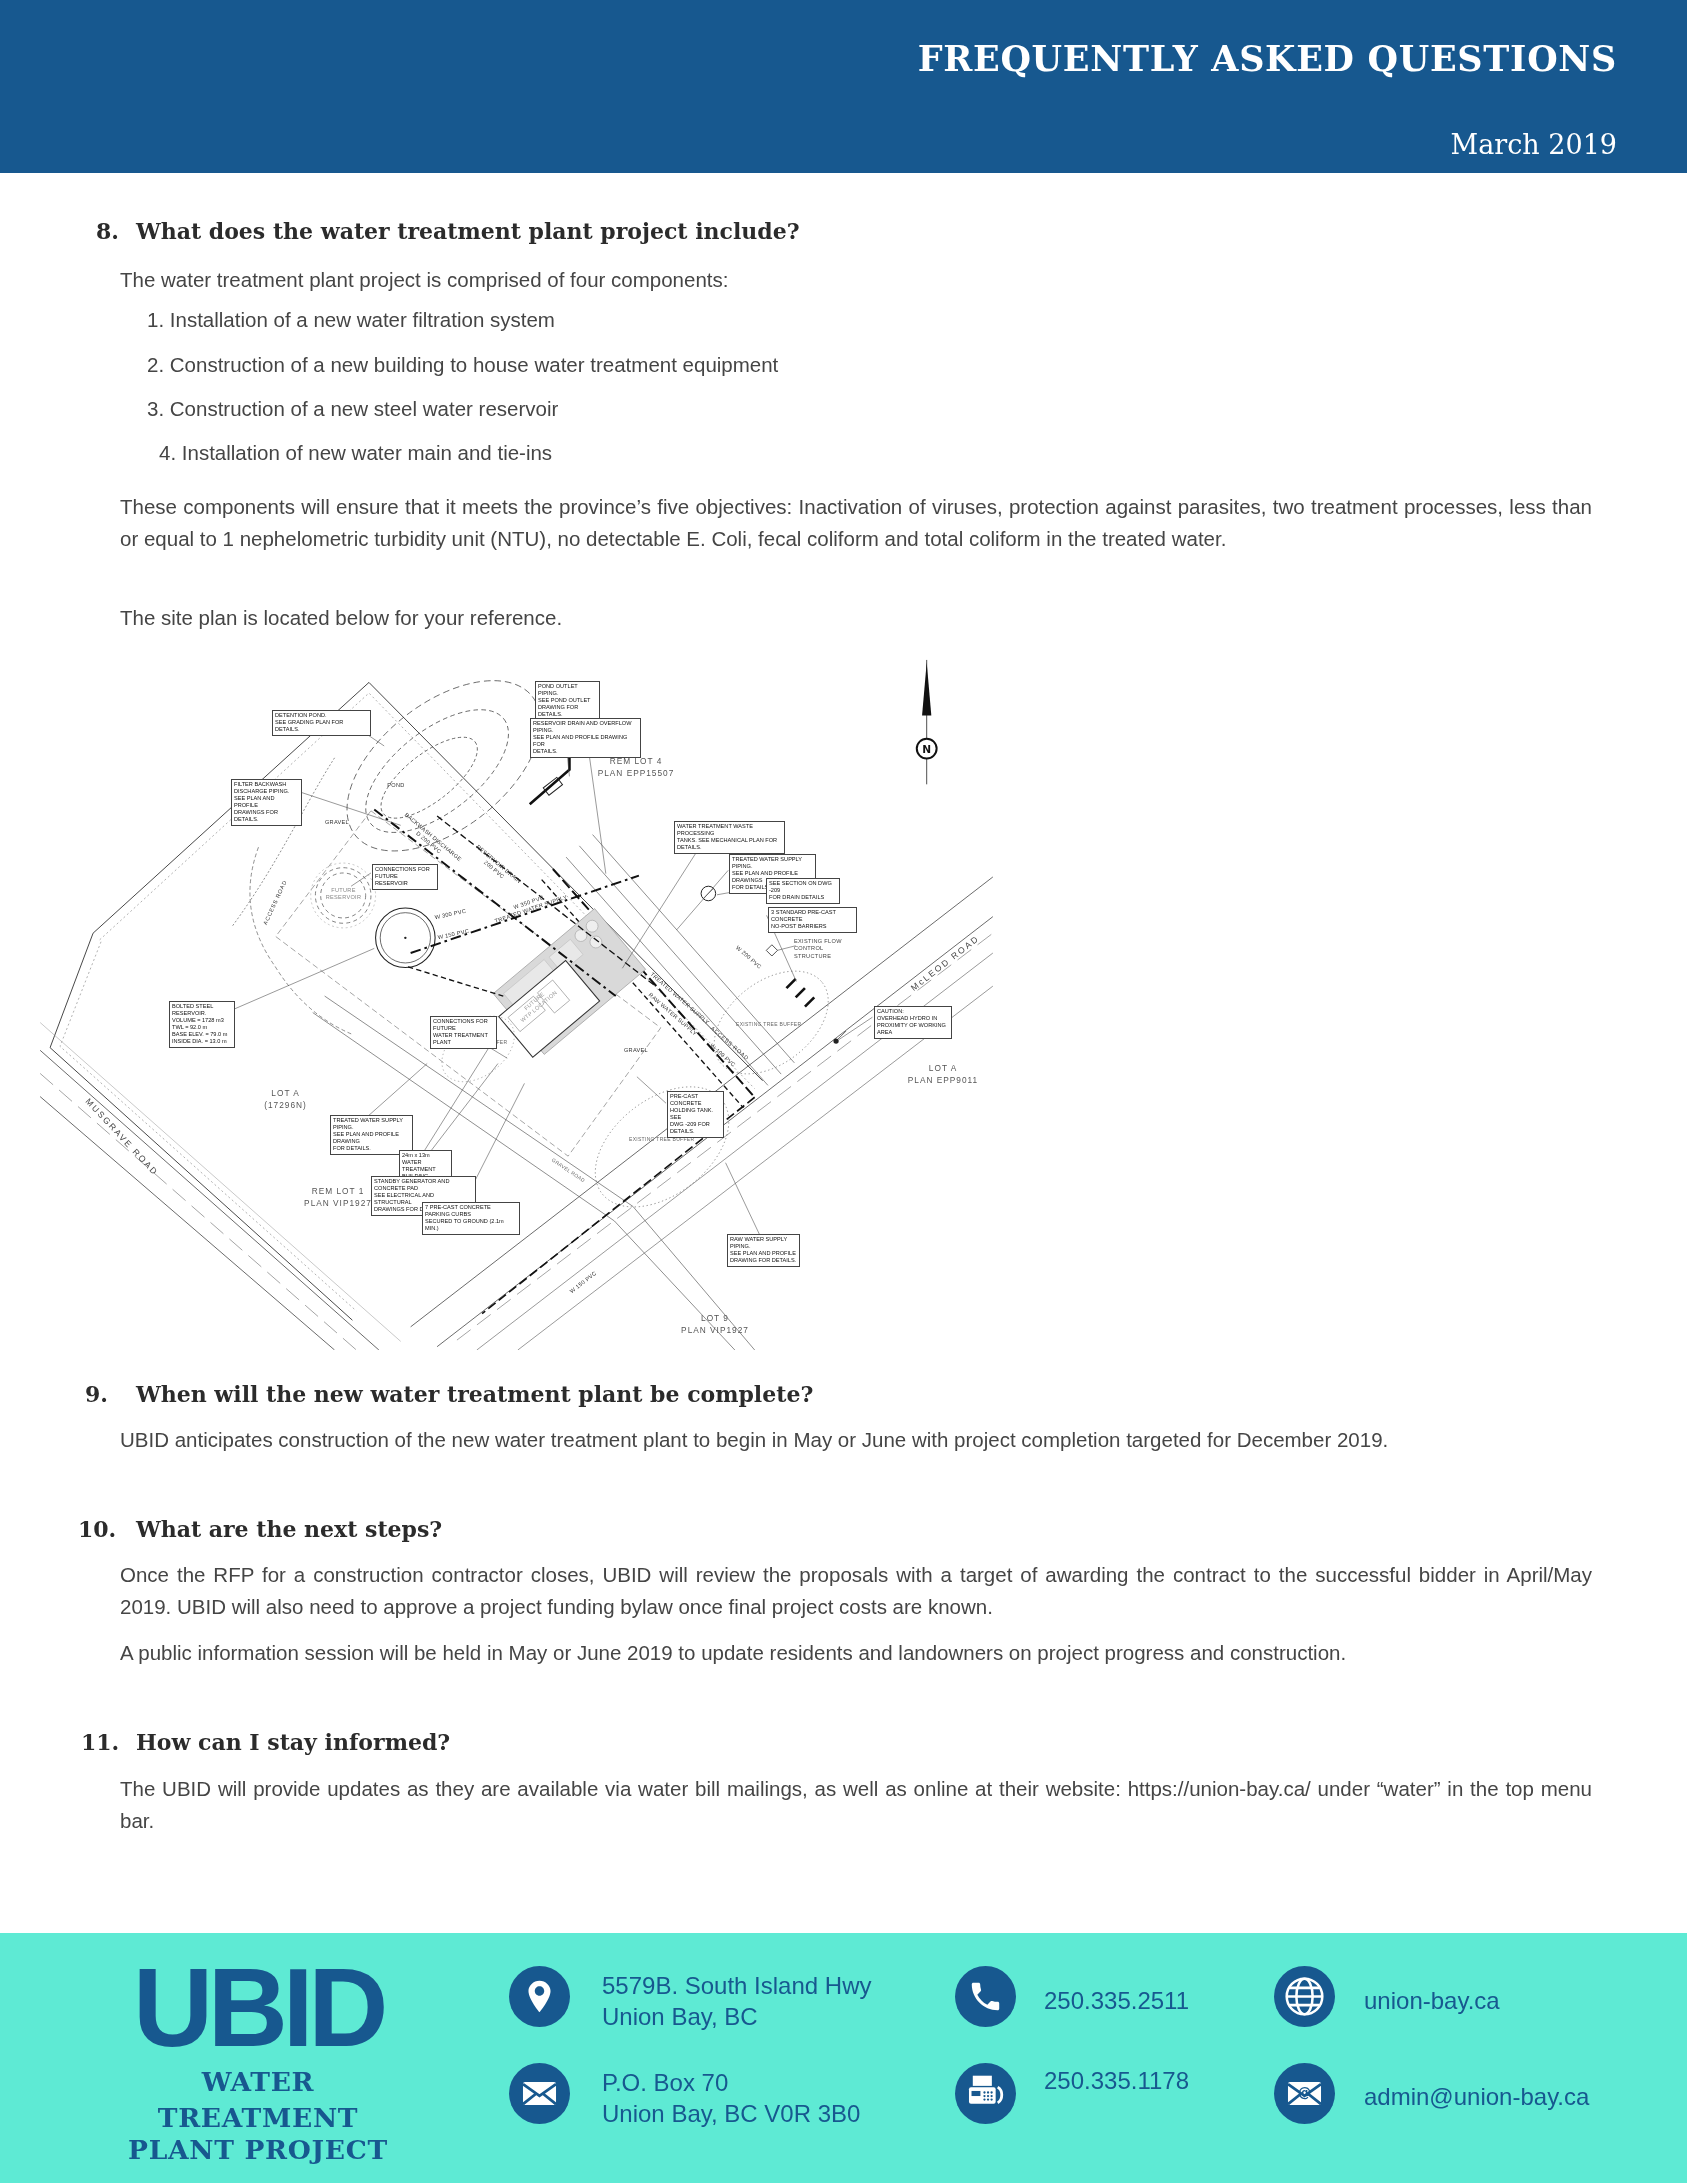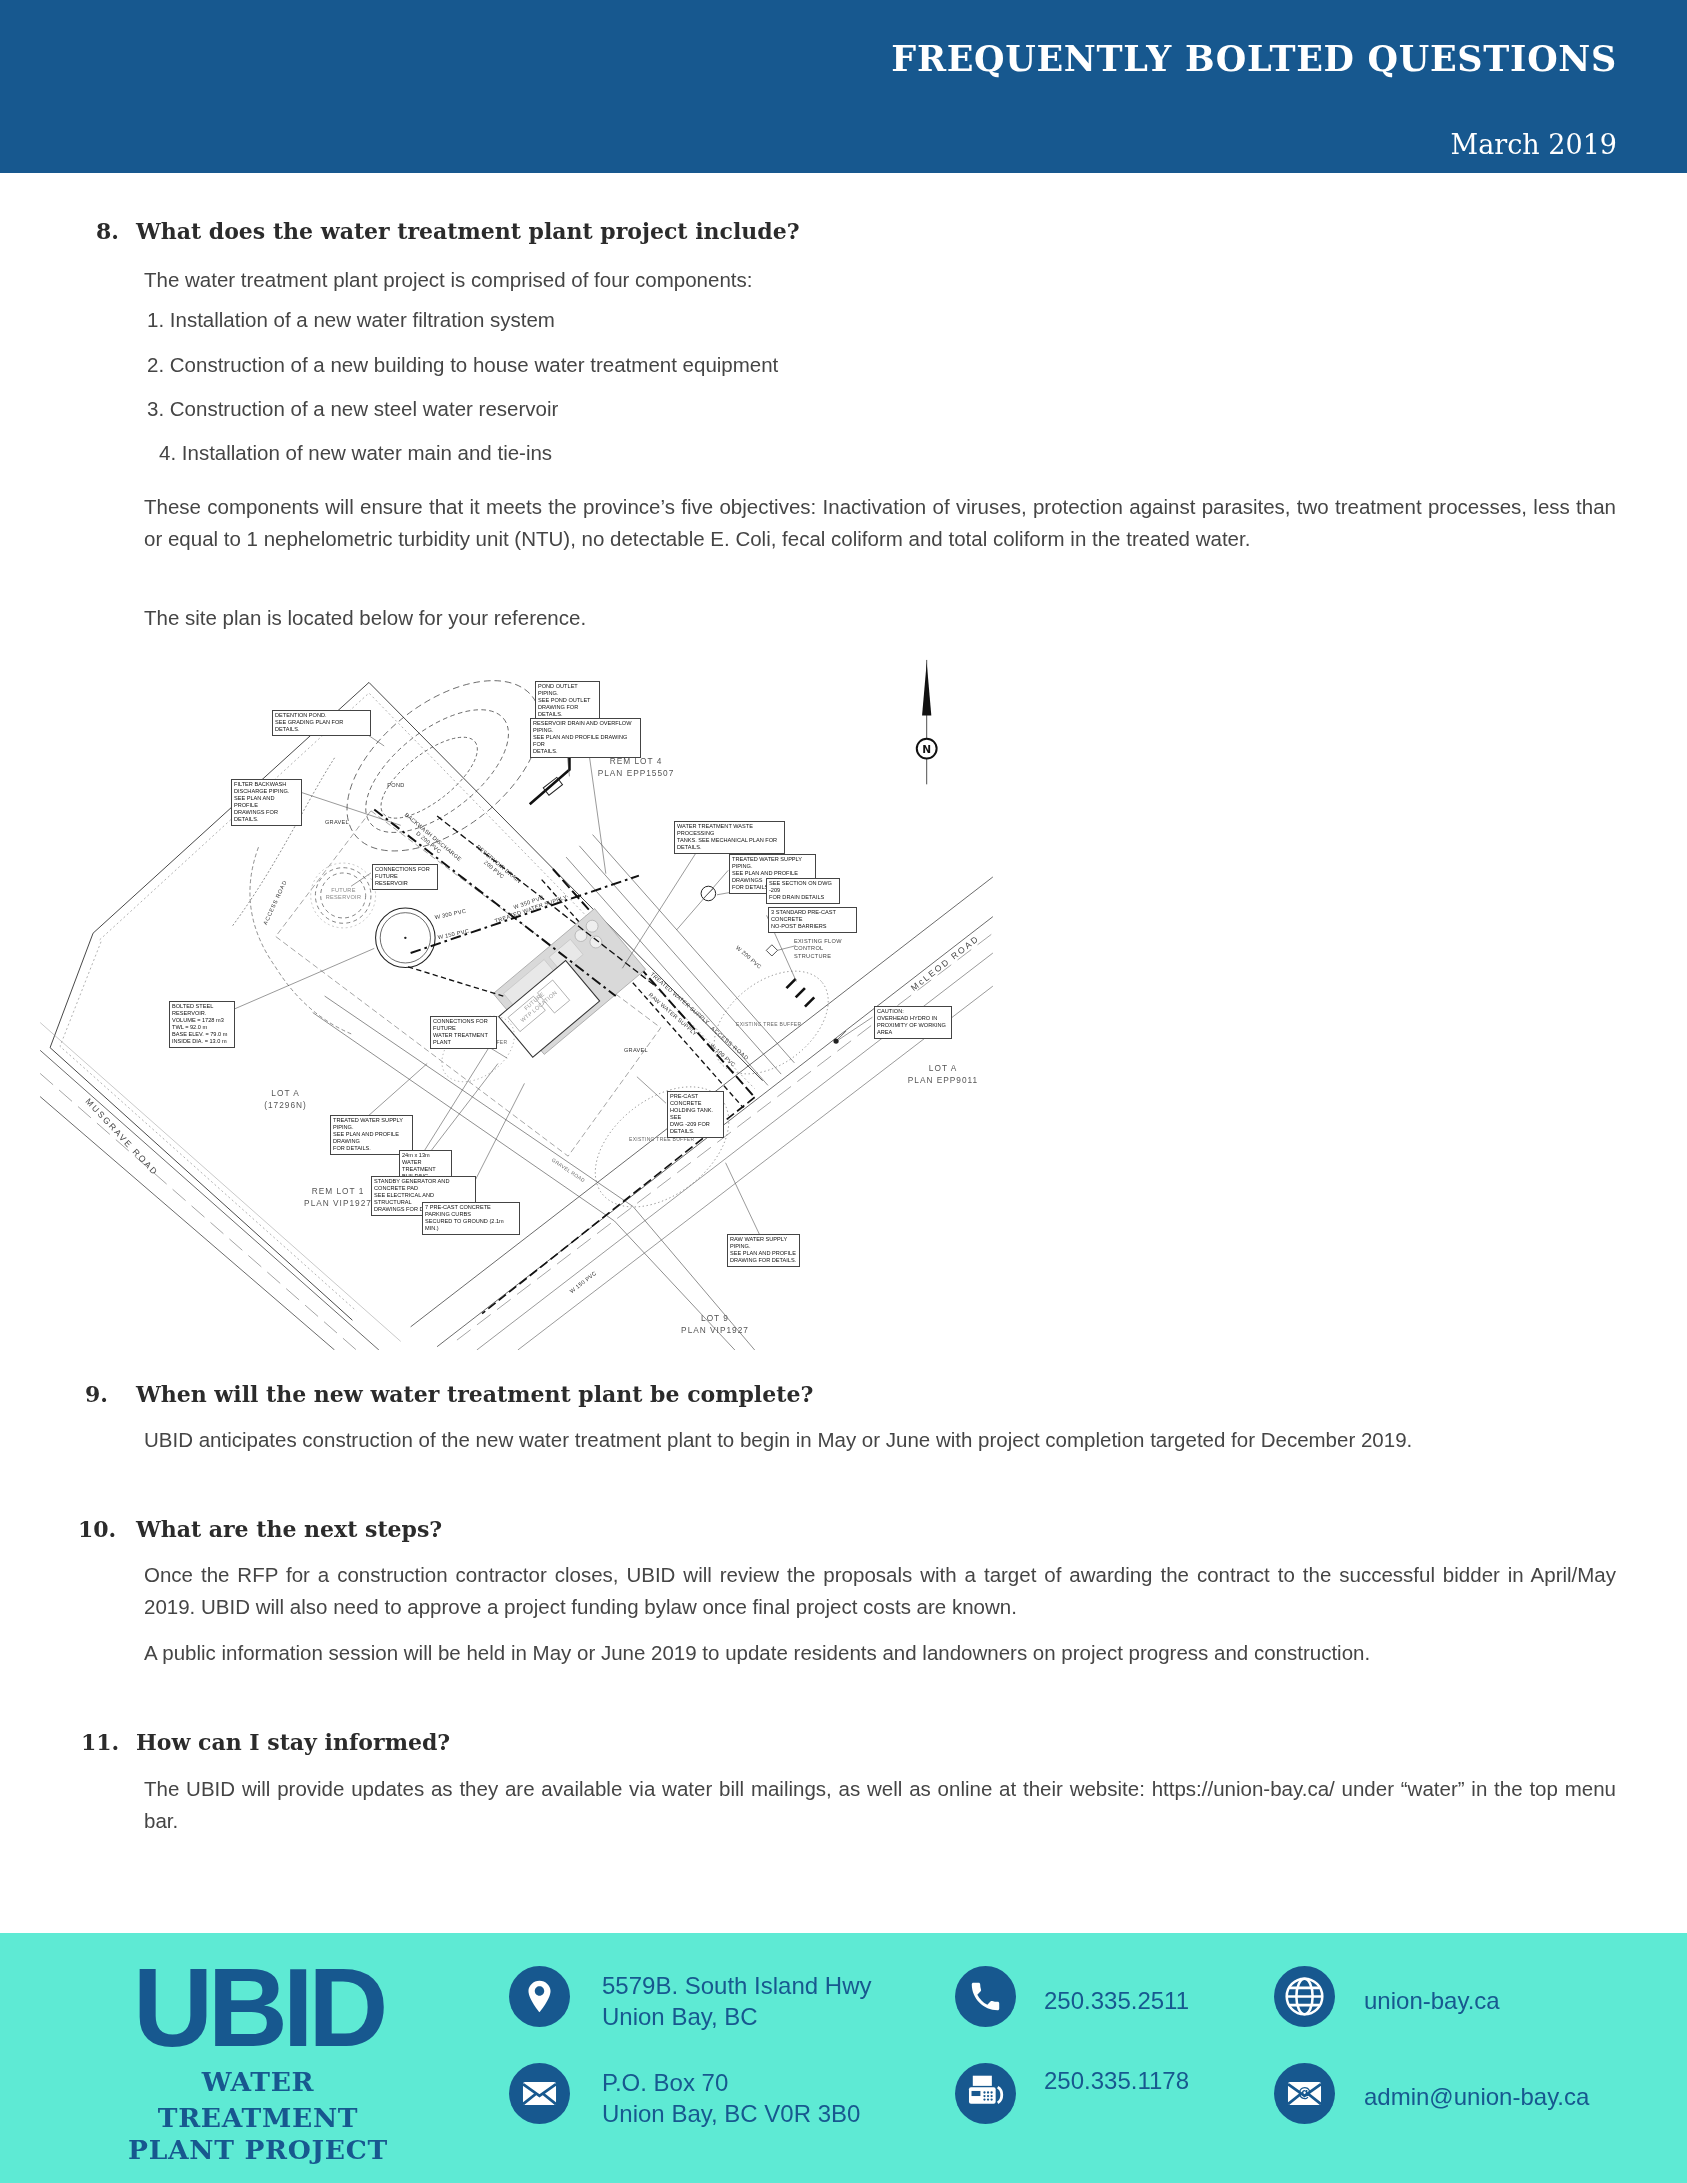--- a/index.html
+++ b/index.html
@@ -8,21 +8,21 @@
   .page{position:relative;width:1687px;height:2183px;overflow:hidden;background:#fff;}
 
   
   .hdr{position:absolute;left:0;top:0;width:1687px;height:173px;background:var(--blue);}
   .hdr-title{position:absolute;right:70px;top:38px;color:#fff;font-family:"DejaVu Serif",serif;font-weight:bold;font-size:35px;letter-spacing:0.7px;}
   .hdr-date{position:absolute;right:70px;top:99px;color:#fff;font-family:"DejaVu Serif",serif;font-size:27px;margin-top:30px;}
 
   
   .qnum{position:absolute;font-family:"DejaVu Serif",serif;font-weight:bold;font-size:22px;color:var(--hink);}
   .qhead{position:absolute;left:136px;width:1475px;font-family:"DejaVu Serif",serif;font-weight:bold;font-size:22px;color:var(--hink);}
-  .para{position:absolute;left:144px;width:1472px;font-size:20.5px;line-height:32px;color:var(--ink);text-align:justify;}
+  .para{position:absolute;left:120px;width:1472px;font-size:20.5px;line-height:32px;color:var(--ink);text-align:justify;}
   .litem{position:absolute;left:147px;width:1456px;font-size:20.5px;color:var(--ink);}
 
   
   .plan{position:absolute;left:40px;top:652px;width:953px;height:698px;}
   .plan svg{position:absolute;left:0;top:0;}
   .co{position:absolute;border:0.7px solid #444;background:#fff;color:#111;font-size:5.6px;line-height:1.25;padding:1.3px 2px;white-space:pre-line;z-index:3;}
   .pl{position:absolute;color:#555;font-size:8.3px;letter-spacing:1px;text-align:center;white-space:pre-line;line-height:1.5;z-index:2;}
   .sm{position:absolute;color:#333;font-size:5.6px;letter-spacing:0.3px;text-align:center;white-space:pre-line;line-height:1.3;z-index:2;}
   .rd{position:absolute;color:#444;font-size:8.6px;letter-spacing:2px;text-align:center;white-space:nowrap;z-index:2;}
   .tb{position:absolute;color:#666;font-size:5px;letter-spacing:0.3px;white-space:nowrap;z-index:2;}
@@ -34,21 +34,21 @@
   .brand-sub{font-family:"DejaVu Serif",serif;font-weight:bold;font-size:26.5px;letter-spacing:0.7px;line-height:1.35;}
   .cicon{position:absolute;width:61px;height:61px;}
   .ctext{position:absolute;color:var(--blue);font-size:24px;line-height:31px;white-space:pre-line;}
 </style>
 </head>
 <body>
 
 <div class="page">
 
   <div class="hdr">
-    <div class="hdr-title">FREQUENTLY BOLTED QUESTIONS</div>
+    <div class="hdr-title">FREQUENTLY ASKED QUESTIONS</div>
     <div class="hdr-date">March 2019</div>
   </div>
 
   <div class="qnum" style="left:96px;top:218px;">8.</div>
   <div class="qhead" style="top:218px;">What does the water treatment plant project include?</div>
   <div class="para" style="top:264px;text-align:left;">The water treatment plant project is comprised of four components:</div>
   <div class="litem" style="top:308px;">1. Installation of a new water filtration system</div>
   <div class="litem" style="top:353px;">2. Construction of a new building to house water treatment equipment</div>
   <div class="litem" style="top:397px;">3. Construction of a new steel water reservoir</div>
   <div class="litem" style="top:441px;margin-left:12px;">4. Installation of new water main and tie-ins</div>

